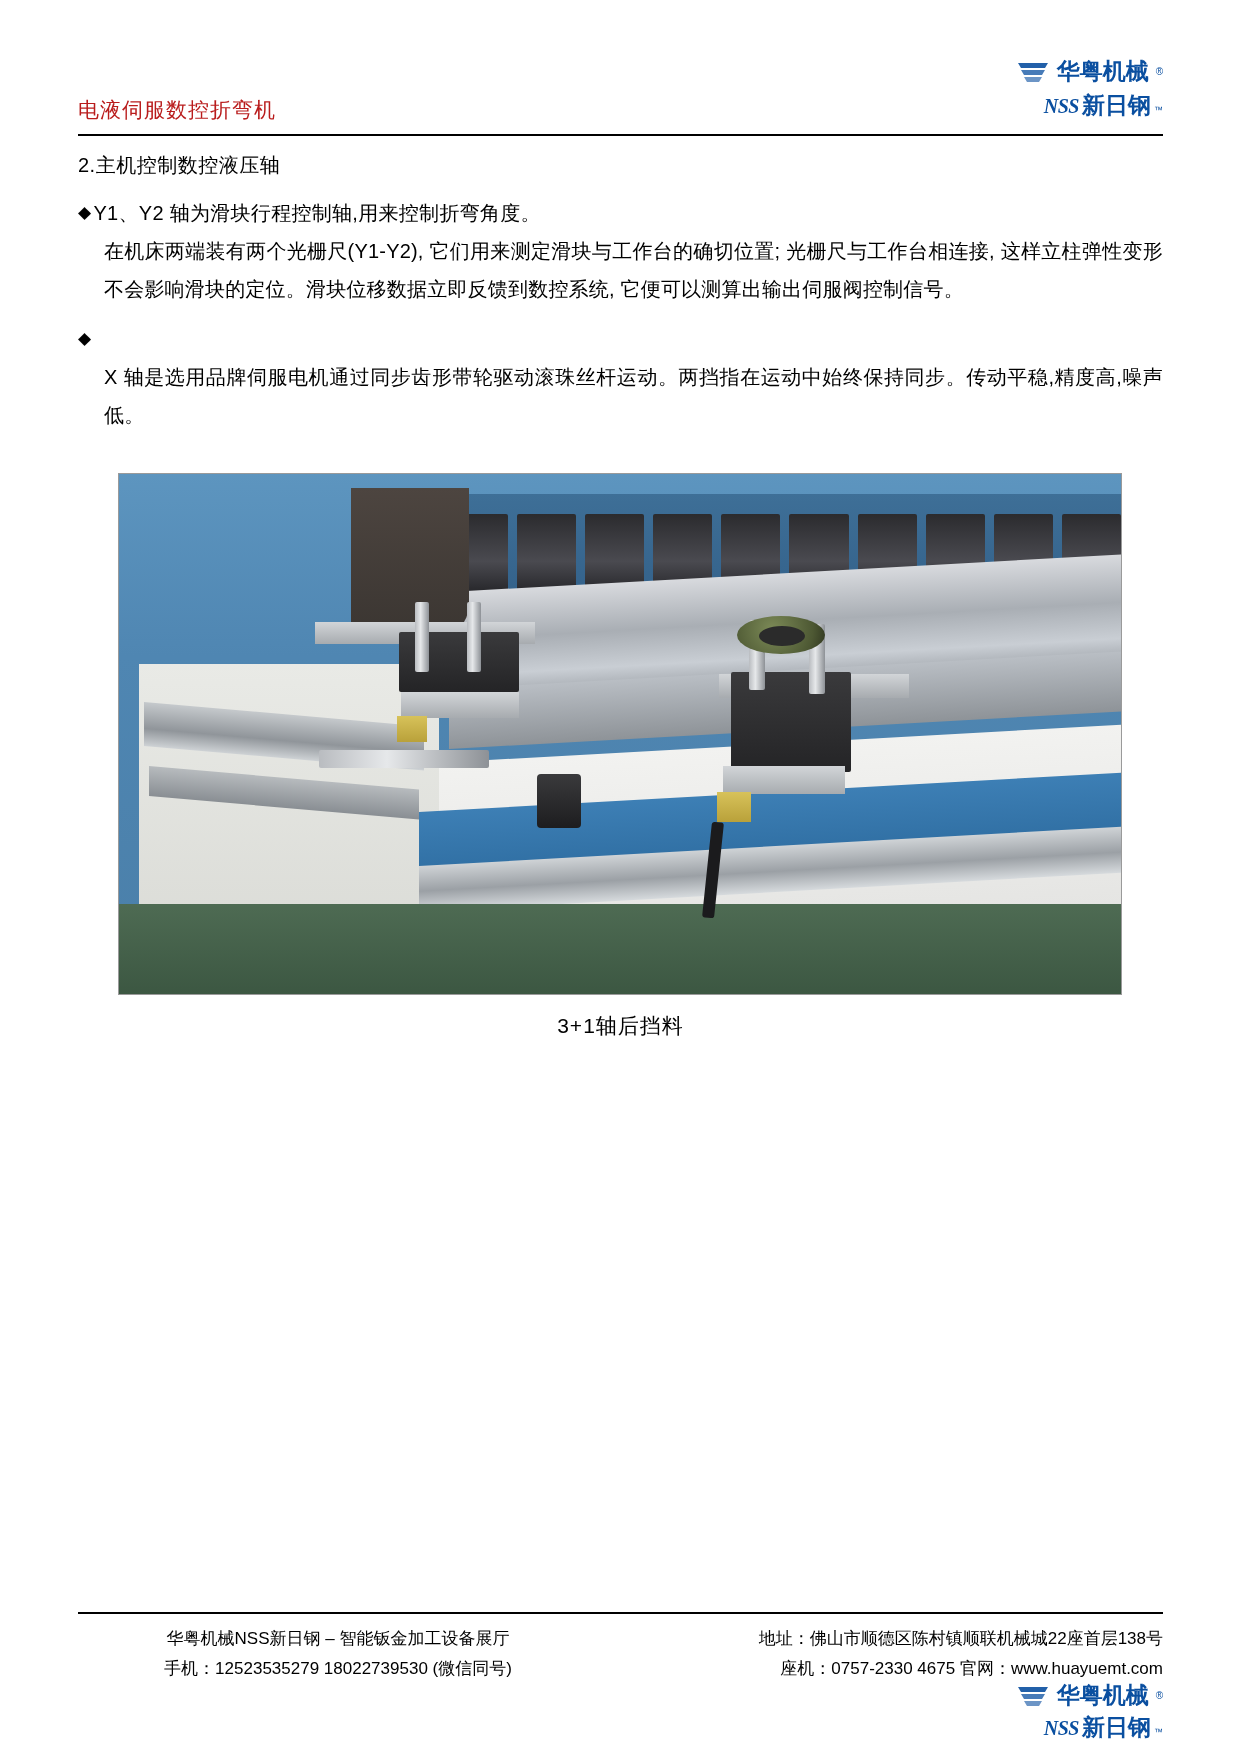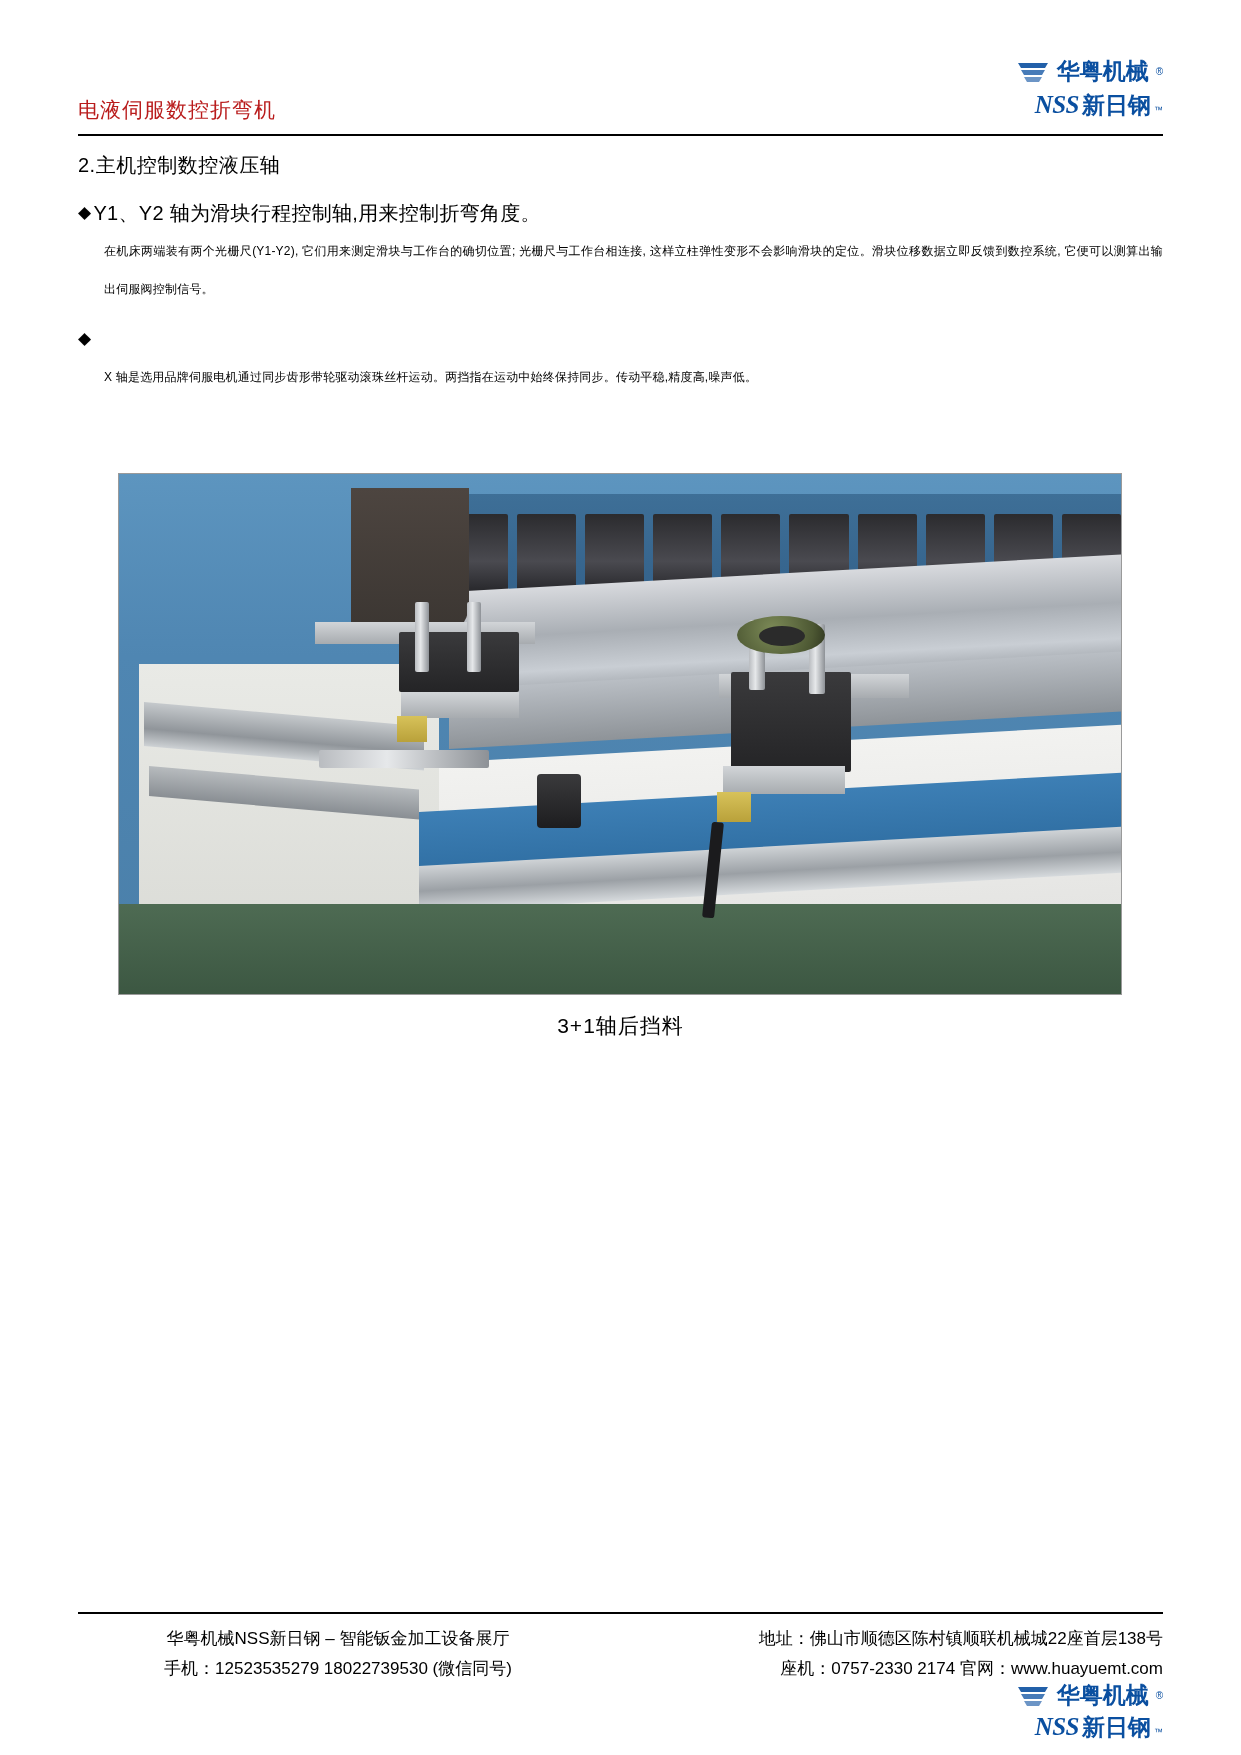--- a/index.html
+++ b/index.html
@@ -85,21 +85,21 @@
     right: 0;
     top: 34px;
     display: flex;
     align-items: baseline;
     gap: 3px;
   }
   .logo-nss {
     font-family: "Liberation Serif", serif;
     font-style: italic;
     font-weight: bold;
-    font-size: 25px;
+    font-size: 20px;
     color: #0a4fa0;
     letter-spacing: -0.5px;
   }
   .logo-nss-cn {
     font-size: 23px;
     font-weight: bold;
     color: #0a4fa0;
   }
   .logo-tm {
     font-size: 9px;
@@ -126,21 +126,21 @@
     margin-top: 14px;
     display: flex;
     align-items: flex-start;
   }
   .diamond {
     font-size: 17px;
     line-height: 34px;
     margin-right: 2px;
   }
   .para {
-    font-size: 12px;
+    font-size: 20px;
     line-height: 38px;
     letter-spacing: 0.2px;
     margin-left: 26px;
     margin-top: 2px;
     text-align: justify;
   }
 
   
   .photo-wrap {
     position: absolute;
@@ -442,21 +442,21 @@
   <div class="caption">3+1轴后挡料</div>
 
   <div class="footer-rule"></div>
   <div class="footer">
     <div class="footer-grid">
       <div class="footer-left">华粤机械NSS新日钢 – 智能钣金加工设备展厅</div>
       <div class="footer-right">地址：佛山市顺德区陈村镇顺联机械城22座首层138号</div>
     </div>
     <div class="footer-grid">
       <div class="footer-left">手机：12523535279    18022739530 (微信同号)</div>
-      <div class="footer-right">座机：0757-2330 2174      官网：www.huayuemt.com</div>
+      <div class="footer-right">座机：0757-2330 4675      官网：www.huayuemt.com</div>
     </div>
   </div>
 
   <div class="footer-logo">
     <div class="fl-row1">
       <span class="logo-mark">
         <svg width="36" height="26" viewBox="0 0 36 26" xmlns="http://www.w3.org/2000/svg">
           <g fill="#0a4fa0">
             <path d="M3 4 L33 4 L30 9 L6 9 Z" opacity="0.9"></path>
             <path d="M6 11 L30 11 L27 16 L9 16 Z" opacity="0.75"></path>

